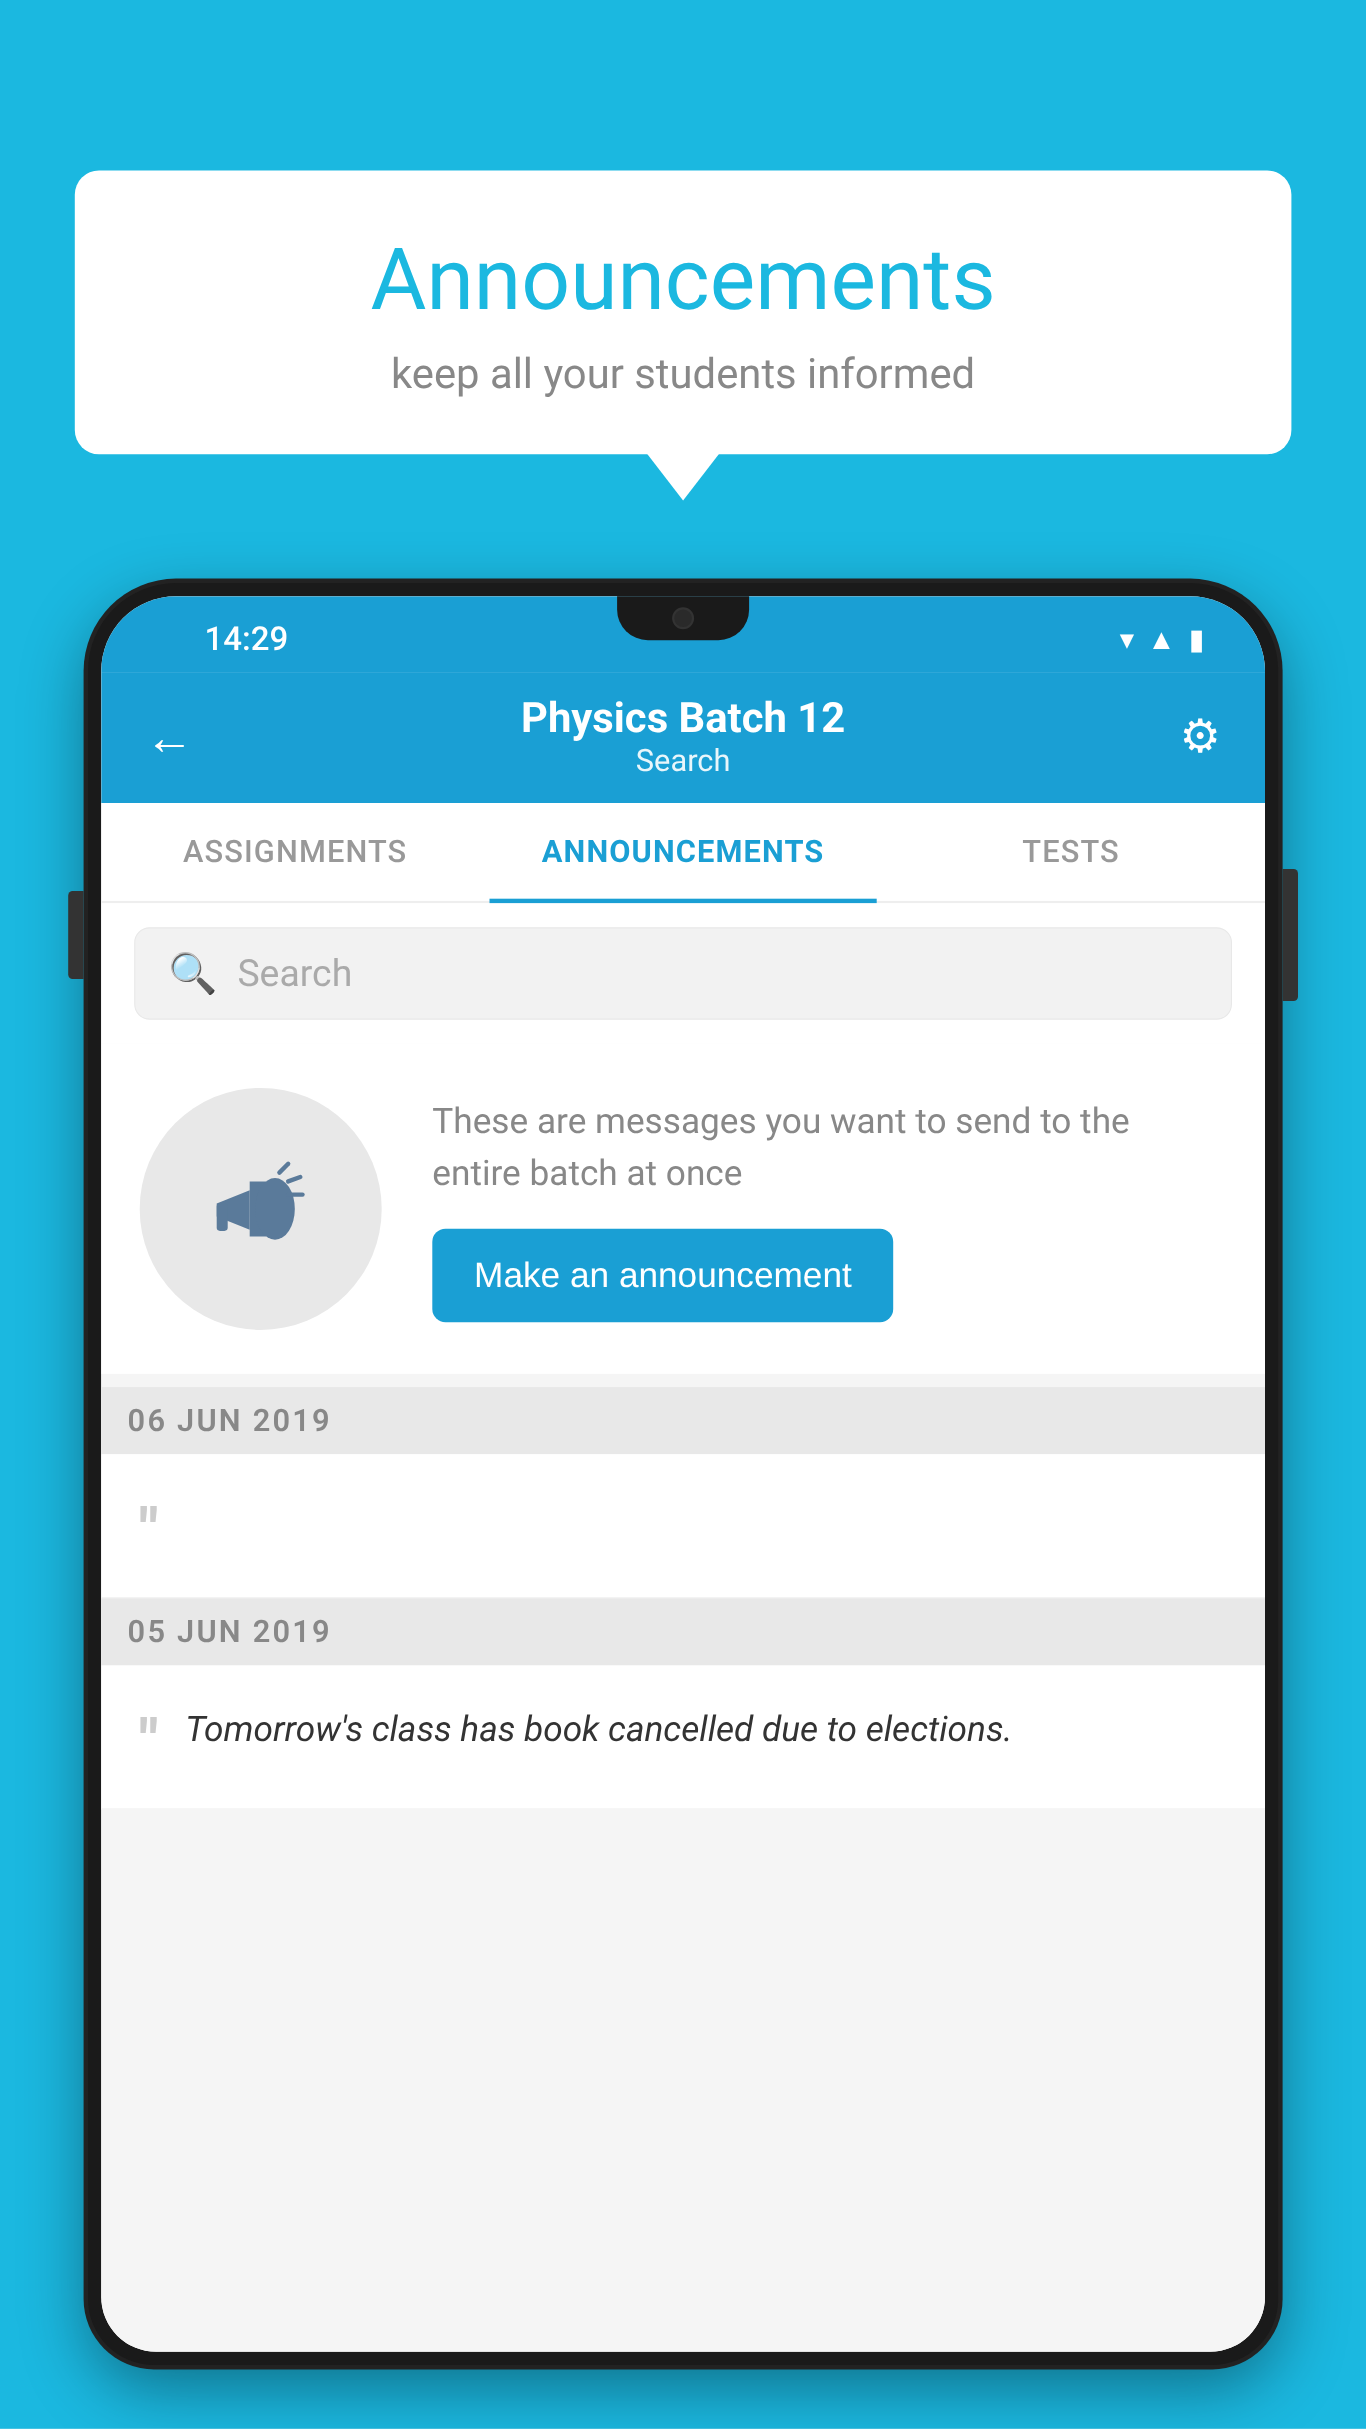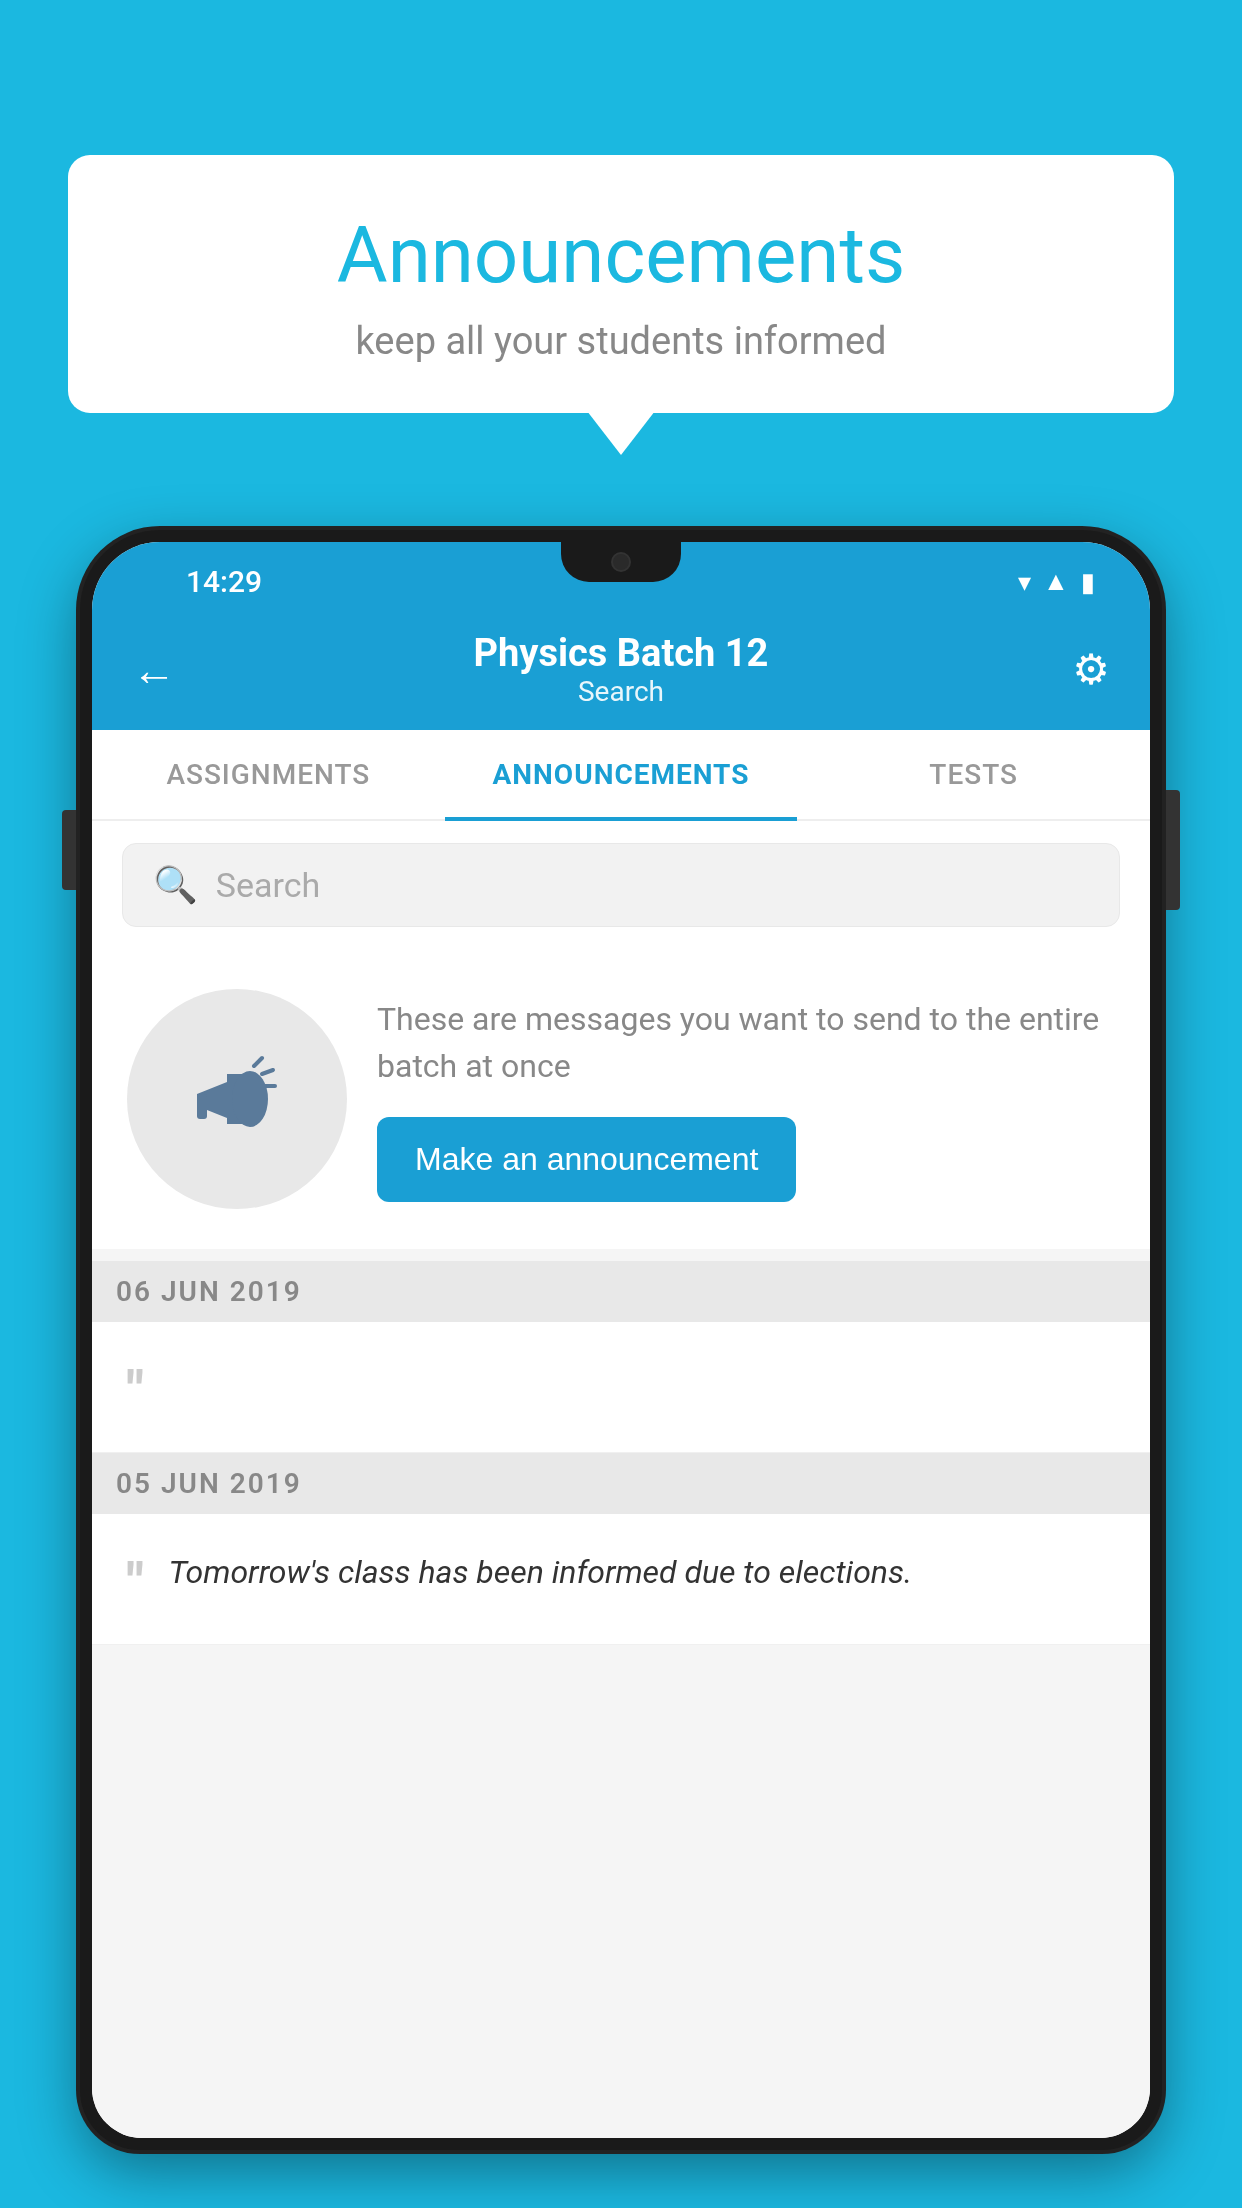--- a/index.html
+++ b/index.html
@@ -272,21 +272,21 @@
       color: #aaa;
       font-size: 34px;
     }
 
     
     .announcement-promo {
       background: white;
       padding: 40px 35px;
       display: flex;
       align-items: center;
-      gap: 30px;
+      gap: 46px;
       margin-bottom: 12px;
     }
 
     .promo-icon-circle {
       width: 220px;
       height: 220px;
       border-radius: 50%;
       background: #e8e8e8;
       display: flex;
       align-items: center;
@@ -461,20 +461,20 @@
           <div class="quote-icon">"</div>
         </div>
 
         <div class="date-separator">
           <span class="date-separator-text">05  JUN  2019</span>
         </div>
 
         <div class="announcement-item-2 announcement-item">
           <div class="quote-icon">"</div>
           <div class="announcement-content">
-            <div class="announcement-text">Tomorrow's class has been informed due to elections.</div>
+            <div class="announcement-text">Tomorrow's class has book cancelled due to elections.</div>
           </div>
         </div>
 
       </div>
     </div>
   </div>
 </div>
 
 </body></html>

